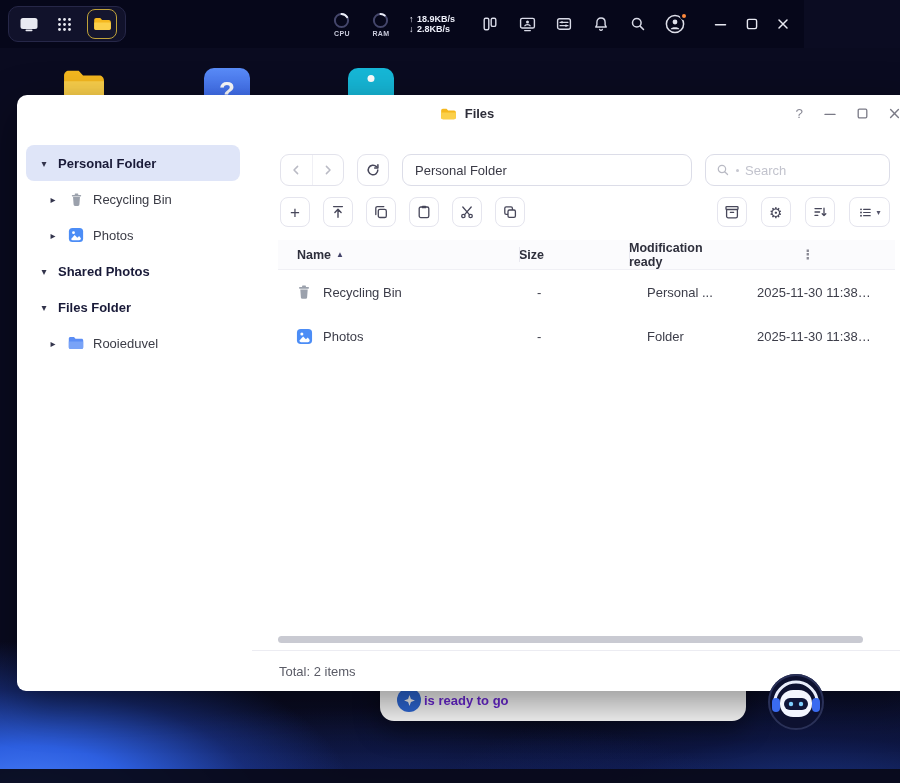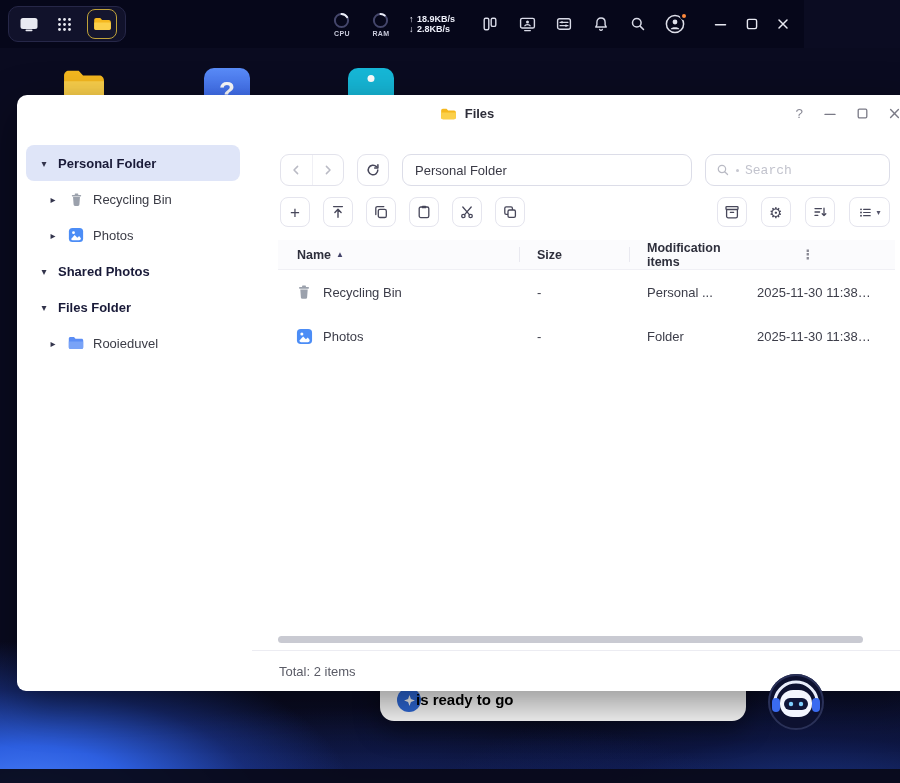--- a/index.html
+++ b/index.html
@@ -61,54 +61,54 @@
   .main{flex:1;display:flex;flex-direction:column;min-width:0}
   .navrow{display:flex;align-items:center;margin:21px 27px 0 28px;gap:13px;height:34px;flex:0 0 auto}
   .navgroup{display:flex;width:64px;height:32px;border:1px solid #e3e3ec;border-radius:9px;overflow:hidden;background:#fff}
   .navgroup .half{flex:1;display:grid;place-items:center}
   .navgroup .half + .half{border-left:1px solid #f0f0f5}
   .iconbtn{width:32px;height:32px;border:1px solid #e3e3ec;border-radius:9px;display:grid;place-items:center;background:#fff}
   .path-input{flex:1;height:32px;border:1px solid #dcdde8;border-radius:9px;padding:0 12px;font-size:13px;color:#3a3a46;outline:none;
     font-family:"Liberation Sans","DejaVu Sans",sans-serif;background:#fff}
   .searchbox{width:185px;height:32px;border:1px solid #dcdde8;border-radius:9px;display:flex;align-items:center;padding:0 10px;gap:6px;background:#fff}
   .searchbox .sdot{width:3px;height:3px;border-radius:50%;background:#c6c7d0;flex:0 0 3px}
-  .searchbox input{border:none;outline:none;flex:1;min-width:0;font-size:13px;color:#3a3a46;font-family:Liberation Mono, monospace;background:transparent}
+  .searchbox input{border:none;outline:none;flex:1;min-width:0;font-size:13px;color:#3a3a46;font-family:Liberation Sans, sans-serif;background:transparent}
   .searchbox input::placeholder{color:#c2c3cd}
 
   .toolbar{display:flex;align-items:center;margin:10px 27px 0 28px;gap:13px;flex:0 0 auto}
   .tbtn{width:30px;height:30px;border:1px solid #e5e5ee;border-radius:8px;display:flex;align-items:center;justify-content:center;background:#fff;color:#47475a}
   .tbtn.wide{width:41px;gap:3px}
   .tbtn .plus{font-size:17px;font-weight:400;line-height:1;color:#47475a}
   .tbtn .gearch{font-size:15px;line-height:1;color:#47475a}
   .tbtn .mini-caret{font-size:8px;color:#55556a}
   .toolbar .rgroup{margin-left:auto;display:flex;gap:14px}
 
   
   .thead{display:grid;grid-template-columns:241px 110px 110px 1fr 18px;align-items:center;height:30px;margin:13px 22px 0 26px;
     font-size:12.5px;font-weight:700;color:#2e2f3c;background:#fbfbfd;border-bottom:1px solid #f0f0f5}
-  .th{display:flex;align-items:center;gap:5px;padding-left:18px;position:relative;height:100%}
+  .th{display:flex;align-items:center;gap:5px;position:relative;height:100%}
   .th.first{padding-left:19px}
   .th.sep::before{content:"";position:absolute;left:0;top:7px;bottom:7px;width:1px;background:#e9e9f0}
   .th .sortmark{font-size:8px;color:#44446a}
   .th-more{font-size:13px;color:#8a8a94;text-align:center}
   .trow{display:grid;grid-template-columns:241px 110px 110px 1fr 18px;align-items:center;height:44px;margin:0 27px 0 26px;font-size:13px;color:#3c3d49}
   .td-name{display:flex;align-items:center;gap:10px;padding-left:17px}
   .td{padding-left:18px;white-space:nowrap;overflow:hidden;text-overflow:ellipsis}
   .row-ic{width:18px;height:18px;display:grid;place-items:center;flex:0 0 18px}
 
   .spacer{flex:1}
   .hscroll{height:8px;margin:0 27px 6px 26px;position:relative;flex:0 0 auto}
   .hscroll .thumb{position:absolute;left:0;top:0;height:7px;width:585px;background:#c9cad2;border-radius:4px}
   .statusbar{height:41px;border-top:1px solid #ececf2;display:flex;align-items:center;padding-left:27px;font-size:13px;color:#5a5b66;flex:0 0 auto}
 
   
   .toast{position:absolute;left:380px;top:655px;width:366px;height:66px;background:#fff;border-radius:14px;z-index:10;
     box-shadow:0 10px 26px rgba(0,0,0,.4)}
   .toast-icon{position:absolute;left:17px;bottom:9px;width:24px;height:24px;border-radius:50%;background:#2f6bdc;display:grid;place-items:center}
-  .toast-text{position:absolute;left:36px;bottom:13px;font-size:15px;font-weight:700;color:#000000}
+  .toast-text{position:absolute;left:44px;bottom:13px;font-size:13px;font-weight:700;color:#6d28d9}
   .robot{position:absolute;left:766px;top:672px;width:60px;height:60px;z-index:45}
 </style>
 </head>
 <body>
 
 <div class="wallpaper"></div>
 <div class="taskbar"></div>
 
 <div class="dicon" style="left:61px;top:66px">
   <svg width="46" height="38" viewBox="0 0 24 20">
@@ -402,21 +402,21 @@
 
       <div class="thead">
         <div class="th first">
           <span>Name</span>
           <span class="sortmark">▲</span>
         </div>
         <div class="th sep">
           <span>Size</span>
         </div>
         <div class="th sep">
-          <span>Modification items</span>
+          <span>Modification ready</span>
         </div>
         <div class="th-more">⋮</div>
       </div>
 
       <div class="trow">
         <div class="td-name">
           <span class="row-ic">
             <svg width="16" height="16" viewBox="0 0 16 16">
                 <g fill="#9ba1ac">
                   <rect x="6" y="1.6" width="4" height="1.6" rx="0.8"></rect>

